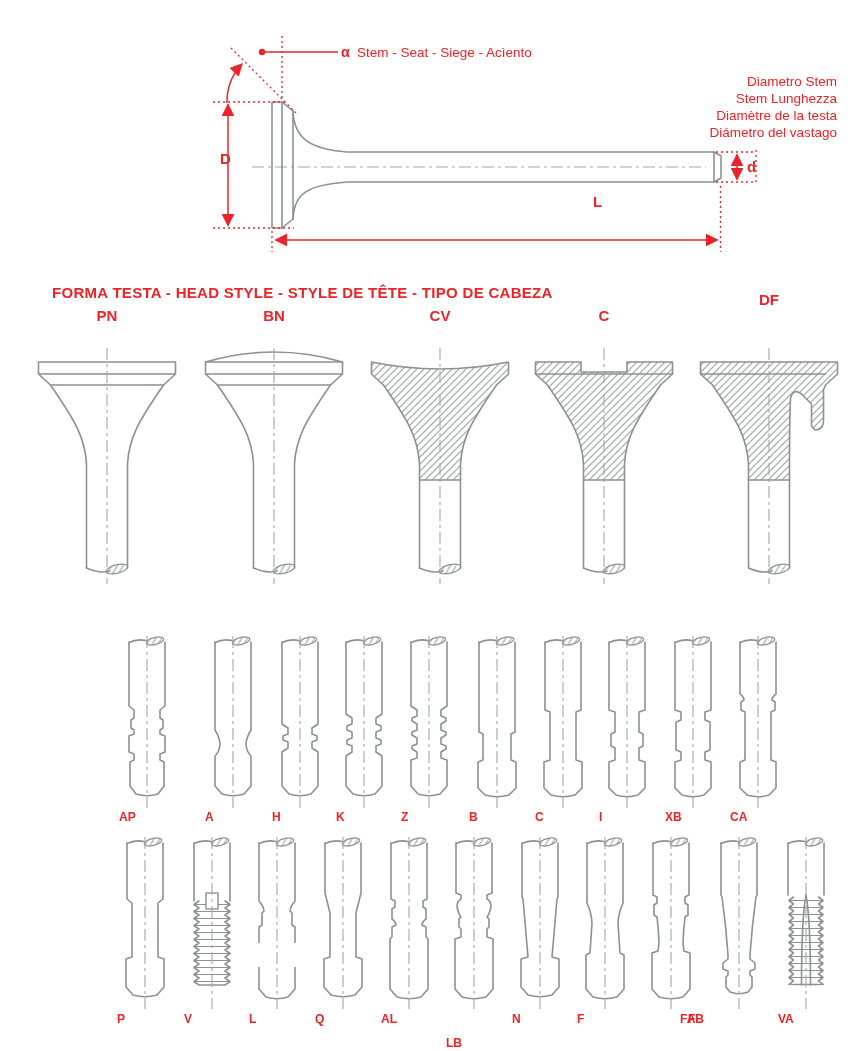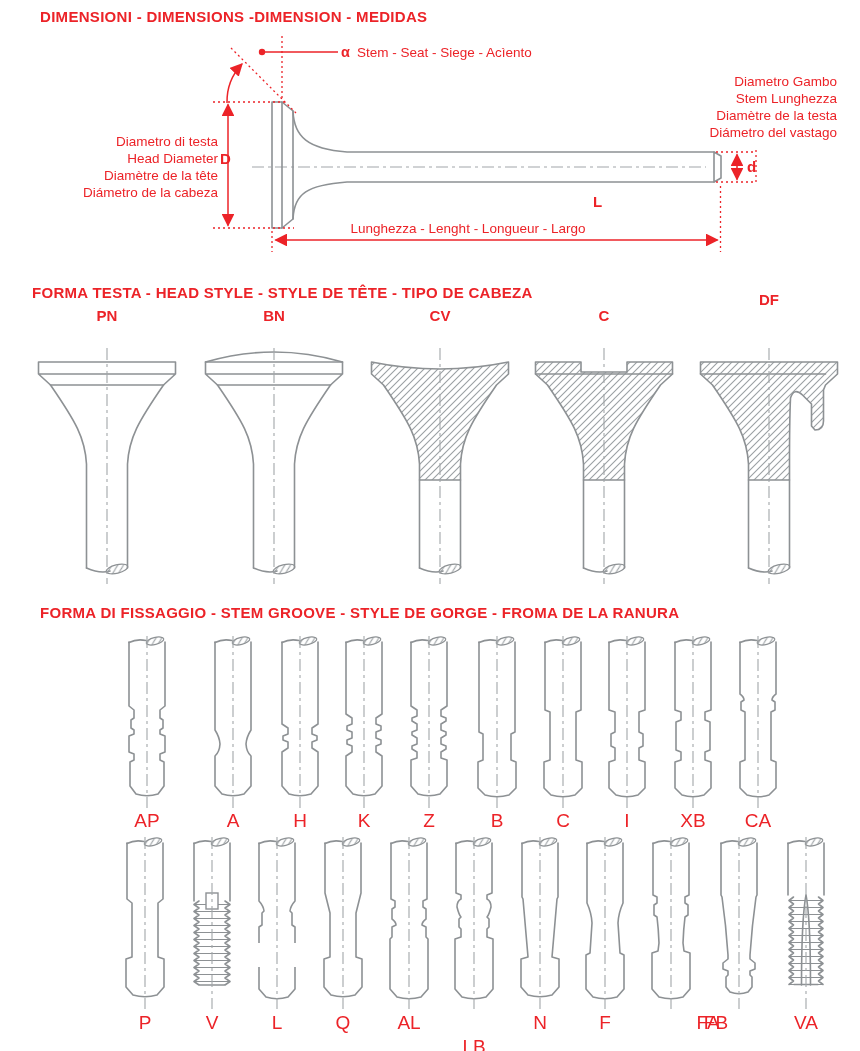--- a/index.html
+++ b/index.html
@@ -4,21 +4,21 @@
 <style>
   :root{ --red:#EC2328; --gray:#8D9194; }
   html,body{margin:0;padding:0;background:#fff;}
   body{width:860px;height:1051px;font-family:"Liberation Sans",sans-serif;}
   .page{position:relative;width:860px;height:1051px;background:#fff;overflow:hidden;}
   .ttl{position:absolute;font-size:15px;font-weight:bold;color:var(--red);letter-spacing:.3px;white-space:nowrap;}
   .lblblock{position:absolute;font-size:13.5px;color:var(--red);line-height:17px;}
   .r{text-align:right;} .c{text-align:center;}
   .sym{position:absolute;font-size:15px;font-weight:bold;color:var(--red);}
   .typ{position:absolute;font-size:15px;font-weight:bold;color:var(--red);text-align:center;width:80px;}
-  .typ2{position:absolute;font-size:19px;font-weight:normal;color:var(--red);text-align:center;width:56px;}
+  .typ2{position:absolute;font-size:12px;font-weight:bold;color:var(--red);width:56px;}
   .seatrow{position:absolute;display:flex;gap:7px;align-items:baseline;}
   .seatrow .a{font-size:14.5px;font-weight:bold;color:var(--red);}
   .seatrow .t{font-size:13.5px;color:var(--red);}
   svg{position:absolute;overflow:visible;}
   .ln{fill:none;stroke:var(--gray);stroke-width:1.6;stroke-linejoin:round;stroke-linecap:round;}
   .cl{fill:none;stroke:#A2A6A9;stroke-width:1.1;stroke-dasharray:12 4 3 4;}
   .rd{fill:none;stroke:var(--red);stroke-width:1.5;}
   .rdot{fill:none;stroke:var(--red);stroke-width:1.3;stroke-dasharray:2 3;}
   .hat{fill:url(#h);stroke:var(--gray);stroke-width:1.6;stroke-linejoin:round;}
   .hat2{fill:url(#h);stroke:var(--gray);stroke-width:1.2;}
@@ -34,21 +34,20 @@
     <defs>
       <pattern id="h" width="7" height="7" patternUnits="userSpaceOnUse">
         <path d="M0,7 L7,0 M-1,1 L1,-1 M6,8 L8,6" stroke="#9AA0A3" stroke-width="1.1" fill="none"></path>
       </pattern>
       <marker id="ar" viewBox="0 0 10 10" refX="9" refY="5" markerWidth="8.5" markerHeight="8.5" orient="auto-start-reverse">
         <path d="M0,0 L10,5 L0,10 z" fill="#EC2328"></path>
       </marker>
     </defs>
   </svg>
 
-  <div class="ttl" style="left:40px;top:8px">DIMENSIONI - DIMENSIONS -DIMENSION - MEDIDAS</div>
 
   <svg width="860" height="262" viewBox="0 0 860 262" style="left:0;top:0">
 
     <path class="cl" d="M252,167 H706"></path>
     <path class="ln" d="M272,102 H282 V228 H272 Z"></path>
     <path class="ln" d="M282,102 L293,111 V219 L282,228"></path>
     <path class="ln" d="M293,111 C294,137 308,149 347,152 H714 M293,219 C294,193 308,185 347,182 H714"></path>
     <path class="ln" d="M714,152 V182 M714,152 L721,156 V178 L714,182"></path>
 
     <path class="rdot" d="M282,36 V100"></path>
@@ -62,40 +61,33 @@
     <line class="rd" x1="737" y1="154.5" x2="737" y2="179.5" marker-start="url(#ar)" marker-end="url(#ar)"></line>
     <path class="rdot" d="M720.5,186 V252 M272,231 V252"></path>
     <line class="rd" x1="275.5" y1="240" x2="717.5" y2="240" marker-start="url(#ar)" marker-end="url(#ar)"></line>
   </svg>
 
   <div class="seatrow" style="left:341px;top:44px">
     <span class="a">α</span>
     <span class="t">Stem - Seat - Siege - Acìento</span>
   </div>
 
-  <div class="lblblock r" style="left:20px;top:133px;width:198px">
-    <div>Diametro di testa</div>
-    <div>Head Diameter</div>
-    <div>Diamètre de la tête</div>
-    <div>Diámetro de la cabeza</div>
-  </div>
   <div class="sym" style="left:220px;top:150px">D</div>
 
   <div class="lblblock r" style="left:637px;top:73px;width:200px">
-    <div>Diametro Gambo</div>
+    <div>Diametro Stem</div>
     <div>Stem Lunghezza</div>
     <div>Diamètre de la testa</div>
     <div>Diámetro del vastago</div>
   </div>
   <div class="sym" style="left:747px;top:158px">d</div>
 
   <div class="sym" style="left:593px;top:193px">L</div>
-  <div class="lblblock c" style="left:283px;top:220px;width:370px">Lunghezza - Lenght - Longueur - Largo</div>
-
-  <div class="ttl" style="left:32px;top:284px">FORMA TESTA - HEAD STYLE - STYLE DE TÊTE - TIPO DE CABEZA</div>
+
+  <div class="ttl" style="left:52px;top:284px">FORMA TESTA - HEAD STYLE - STYLE DE TÊTE - TIPO DE CABEZA</div>
 
   <div class="typ" style="left:67px;top:307px">PN</div>
   <div class="typ" style="left:234px;top:307px">BN</div>
   <div class="typ" style="left:400px;top:307px">CV</div>
   <div class="typ" style="left:564px;top:307px">C</div>
   <div class="typ" style="left:729px;top:291px">DF</div>
 
   <svg class="headfig" width="150" height="270" viewBox="0 0 150 270" style="left:32px;top:330px">
     <path class="ln" d="M6.5,44 V32 H143.5 V44 M6.5,44 H143.5 M6.5,44 L18.5,55 H131.5 M143.5,44 L131.5,55"></path>
     <path class="ln" d="M18.5,55 C44,92 53,108 54.5,134 V238 M131.5,55 C106,92 97,108 95.5,134 V238"></path>
@@ -132,21 +124,20 @@
 
   <svg class="headfig" width="150" height="270" viewBox="0 0 150 270" style="left:694px;top:330px">
     <path class="hat" d="M6.5,32 H143.5 V44 L131.5,55 L129.5,60 V91 Q129.5,100 121,100 L117.5,96 V74 L108.5,65 Q100,57 96.5,68 Q95.5,90 95.5,134 V150 H54.5 V134 C53,108 44,92 18.5,55 L6.5,44 Z"></path>
     <path class="ln" d="M6.5,44 H131.5"></path>
     <path class="ln" d="M54.5,150 V238 M95.5,150 V238"></path>
     <path class="ln" d="M54.5,238 Q68,244 78,241"></path>
     <ellipse class="hat2" cx="85" cy="239" rx="11" ry="4.2" transform="rotate(-14 85 239)"></ellipse>
     <line class="cl" x1="75" y1="18" x2="75" y2="254"></line>
   </svg>
 
-  <div class="ttl" style="left:40px;top:604px">FORMA DI FISSAGGIO - STEM GROOVE - STYLE DE GORGE - FROMA DE LA RANURA</div>
 
   <div class="stem" style="left:117px;top:636px">
       <svg width="60" height="182" viewBox="0 0 60 182" style="position:absolute;left:0;top:0;overflow:visible">
         <path class="ln" d="M12,6 L12,70 L17,74 L17,82 L14,84 L14,92 L17,94 L17,98 L12,100 L12,116 L17,118 L17,124 L13,126 L13,150 L19,158 Q30,161.5 41,158 L47,150 L47,126 L43,124 L43,118 L48,116 L48,100 L43,98 L43,94 L46,92 L46,84 L43,82 L43,74 L48,70 L48,6"></path>
         <path class="ln" d="M12,6.5 Q20,2.5 29,4.5"></path>
         <ellipse class="hat2" cx="38" cy="5" rx="9" ry="3.5" transform="rotate(-14 38 5)"></ellipse>
         <line class="cl" x1="30" y1="0" x2="30" y2="172"></line>
       </svg>
     </div>
   <div class="stem" style="left:203px;top:636px">

